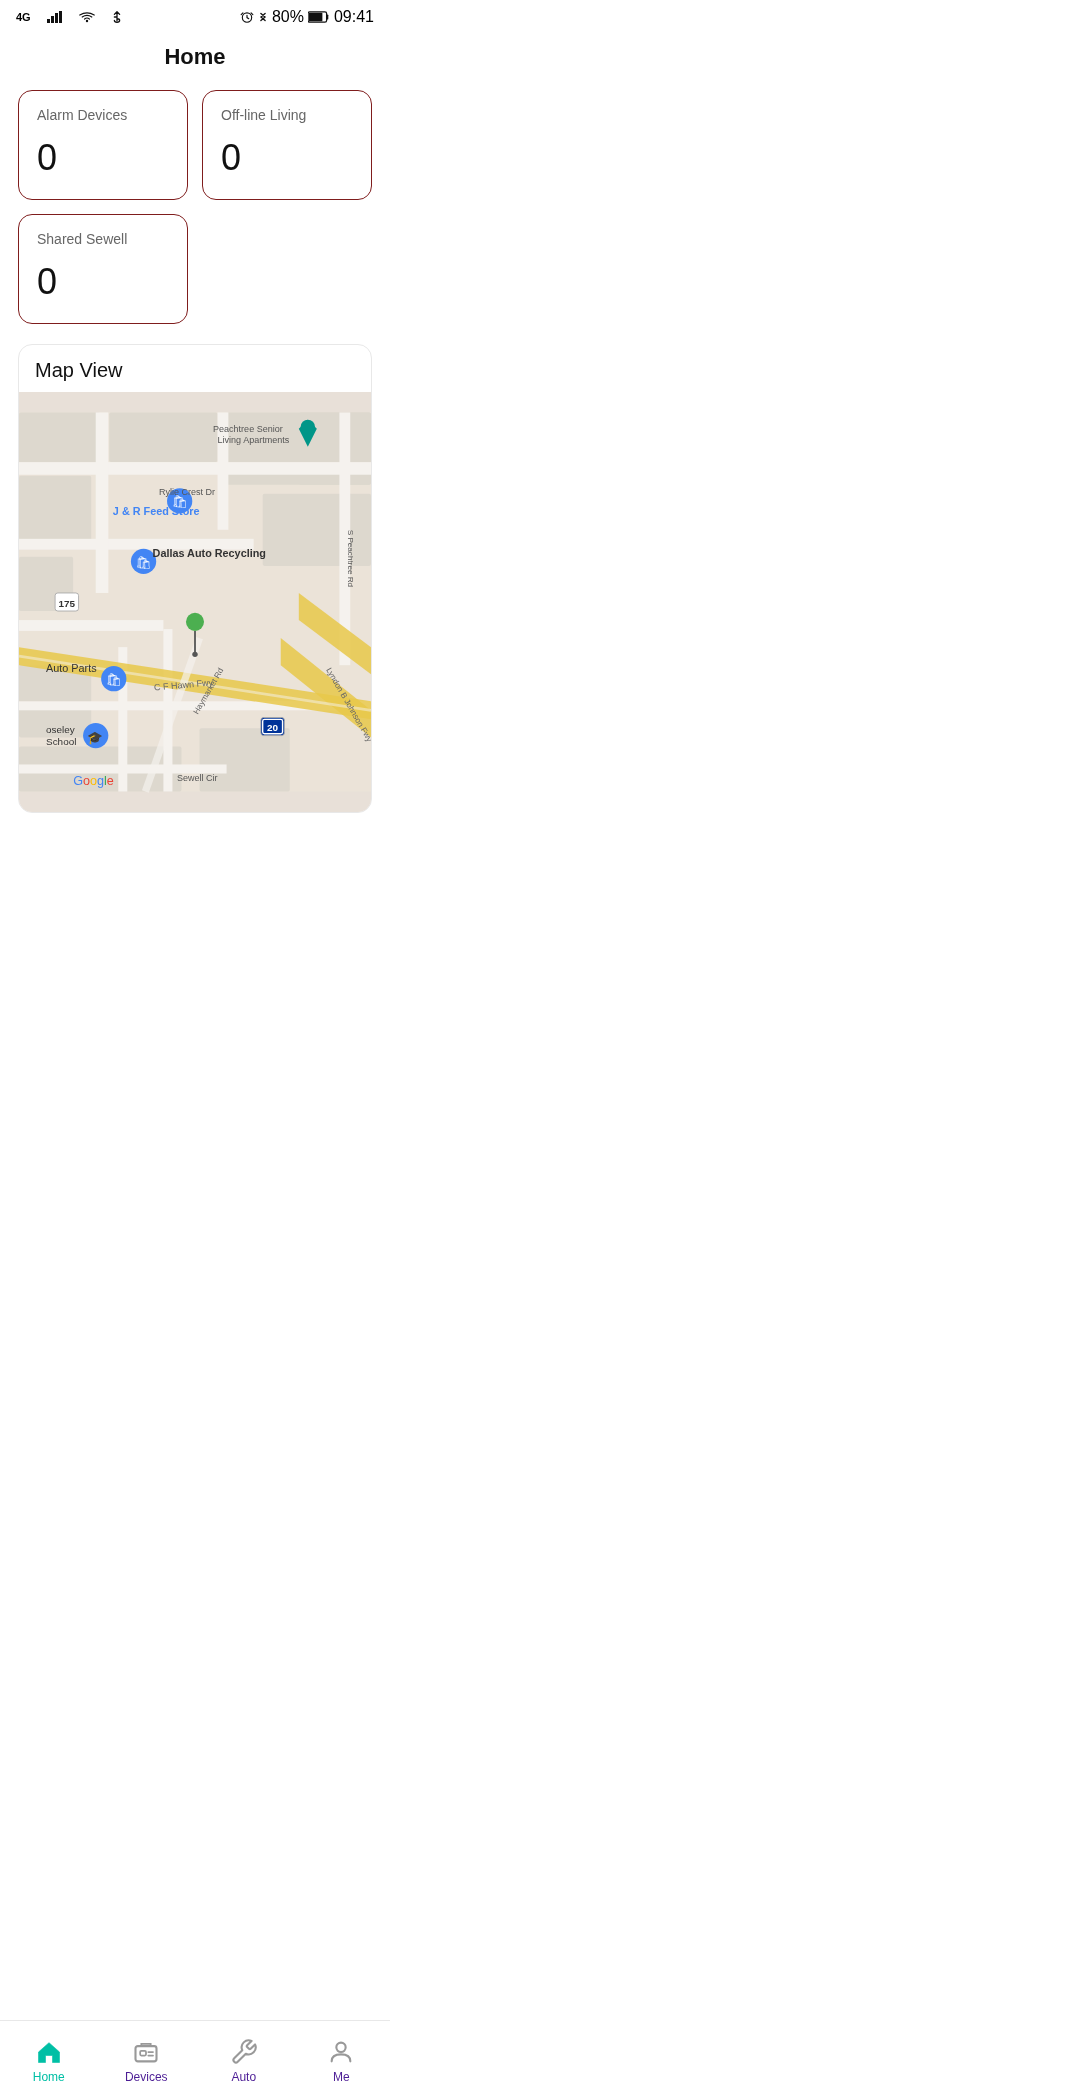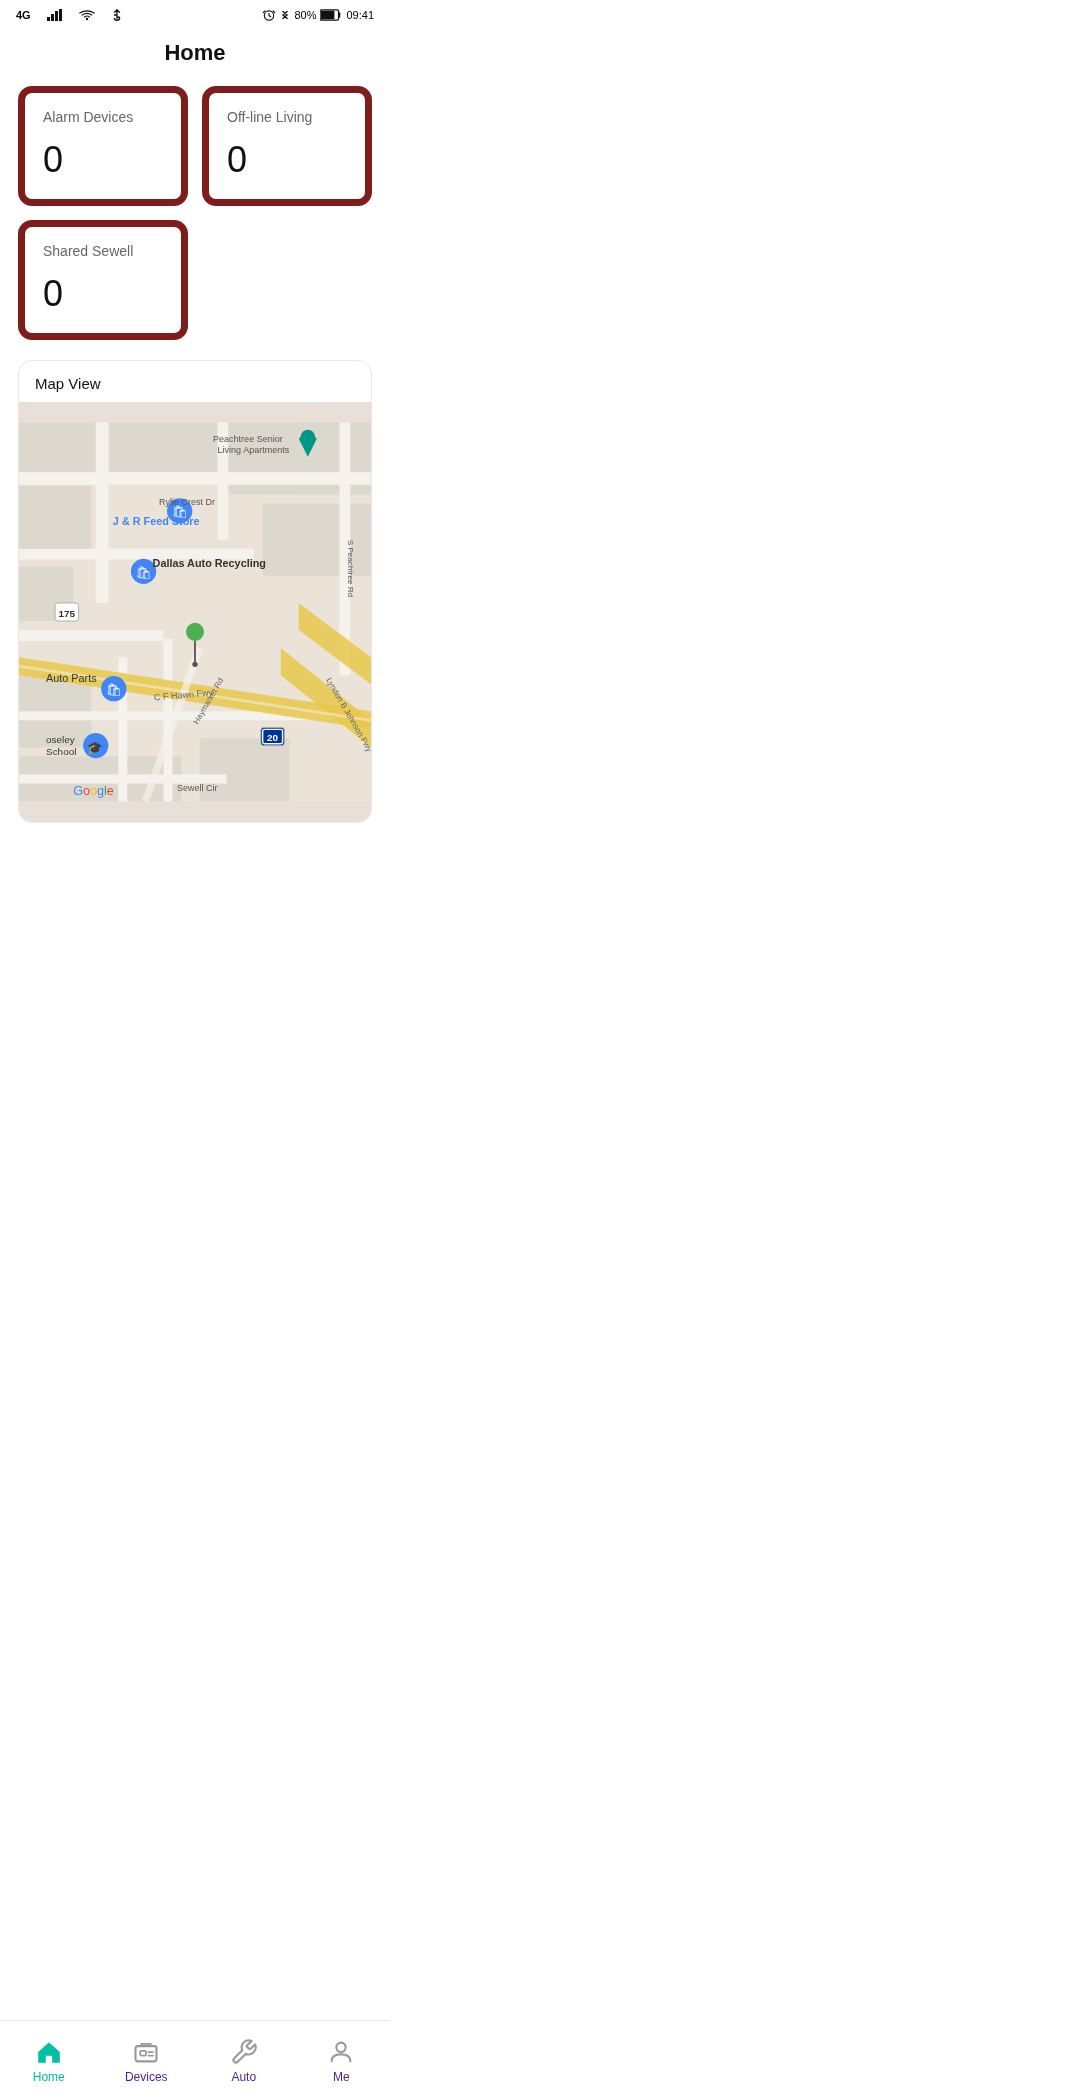--- a/index.html
+++ b/index.html
@@ -24,42 +24,42 @@
     }
     .status-left {
       display: flex;
       align-items: center;
       gap: 16px;
     }
     .status-right {
       display: flex;
       align-items: center;
       gap: 4px;
-      font-size: 11px;
+      font-size: 16px;
     }
 
     
     .header {
       text-align: center;
       padding: 14px 0 20px;
       font-size: 22px;
       font-weight: 600;
       color: #111;
     }
 
     
     .cards-grid {
       display: grid;
       grid-template-columns: 1fr 1fr;
       gap: 14px;
       padding: 0 18px 16px;
     }
     .stat-card {
       background: #fff;
-      border: 7px solid #7f1d1d;
+      border: 1px solid #7f1d1d;
       border-radius: 14px;
       padding: 16px 18px 18px;
       min-height: 110px;
     }
     .stat-card-label {
       font-size: 14px;
       color: #666;
       margin-bottom: 14px;
     }
     .stat-card-value {
@@ -70,21 +70,21 @@
 
     
     .map-section {
       margin: 4px 18px 16px;
       border: 1px solid #e8e8e8;
       border-radius: 14px;
       overflow: hidden;
     }
     .map-section-header {
       padding: 14px 16px 10px;
-      font-size: 15px;
+      font-size: 20px;
       font-weight: 500;
       color: #111;
     }
     .map-container {
       width: 100%;
       height: 420px;
       position: relative;
       overflow: hidden;
       background: #e8e0d8;
     }

